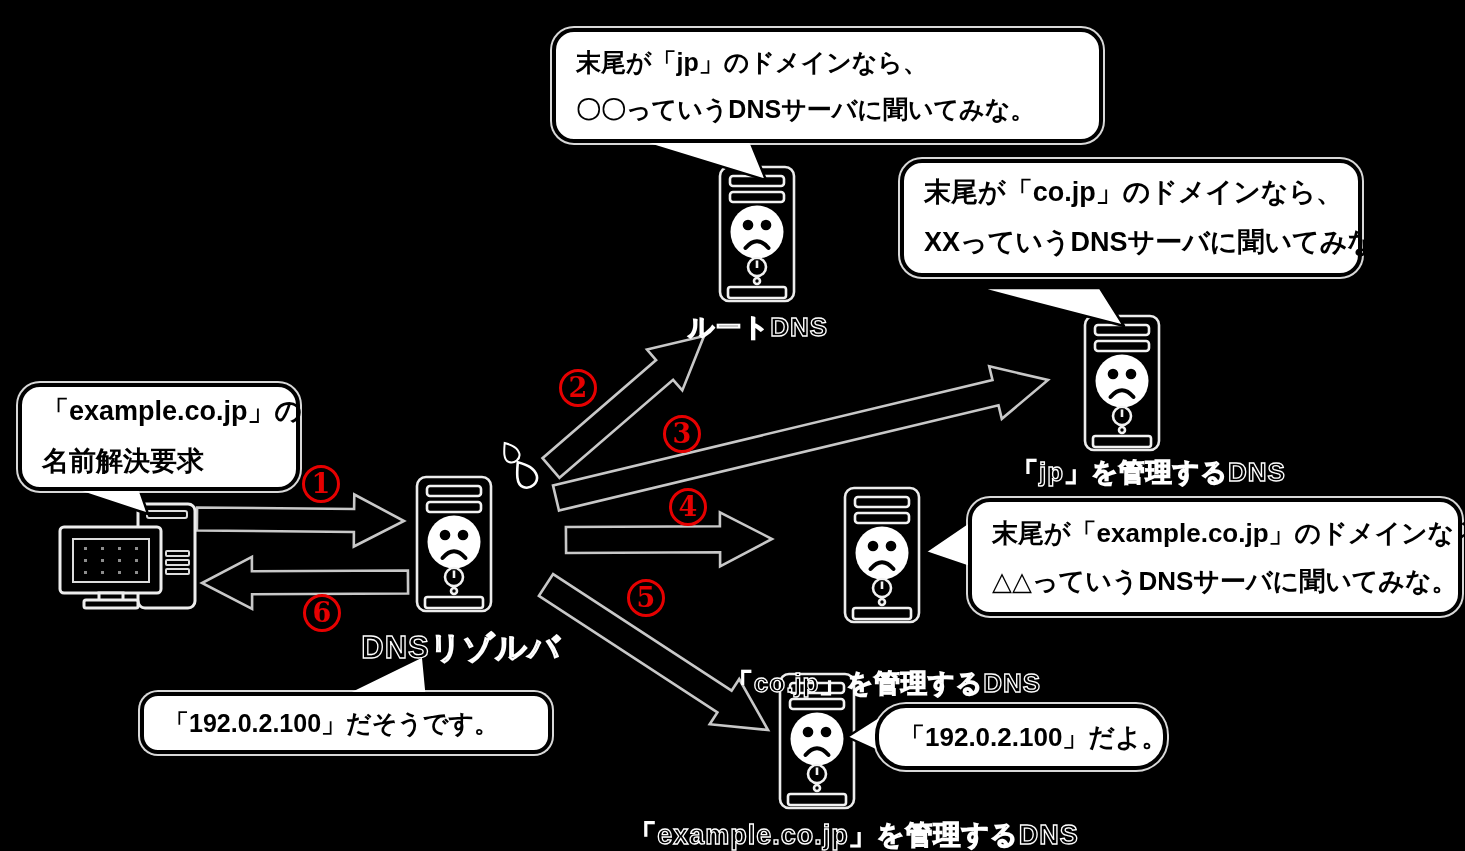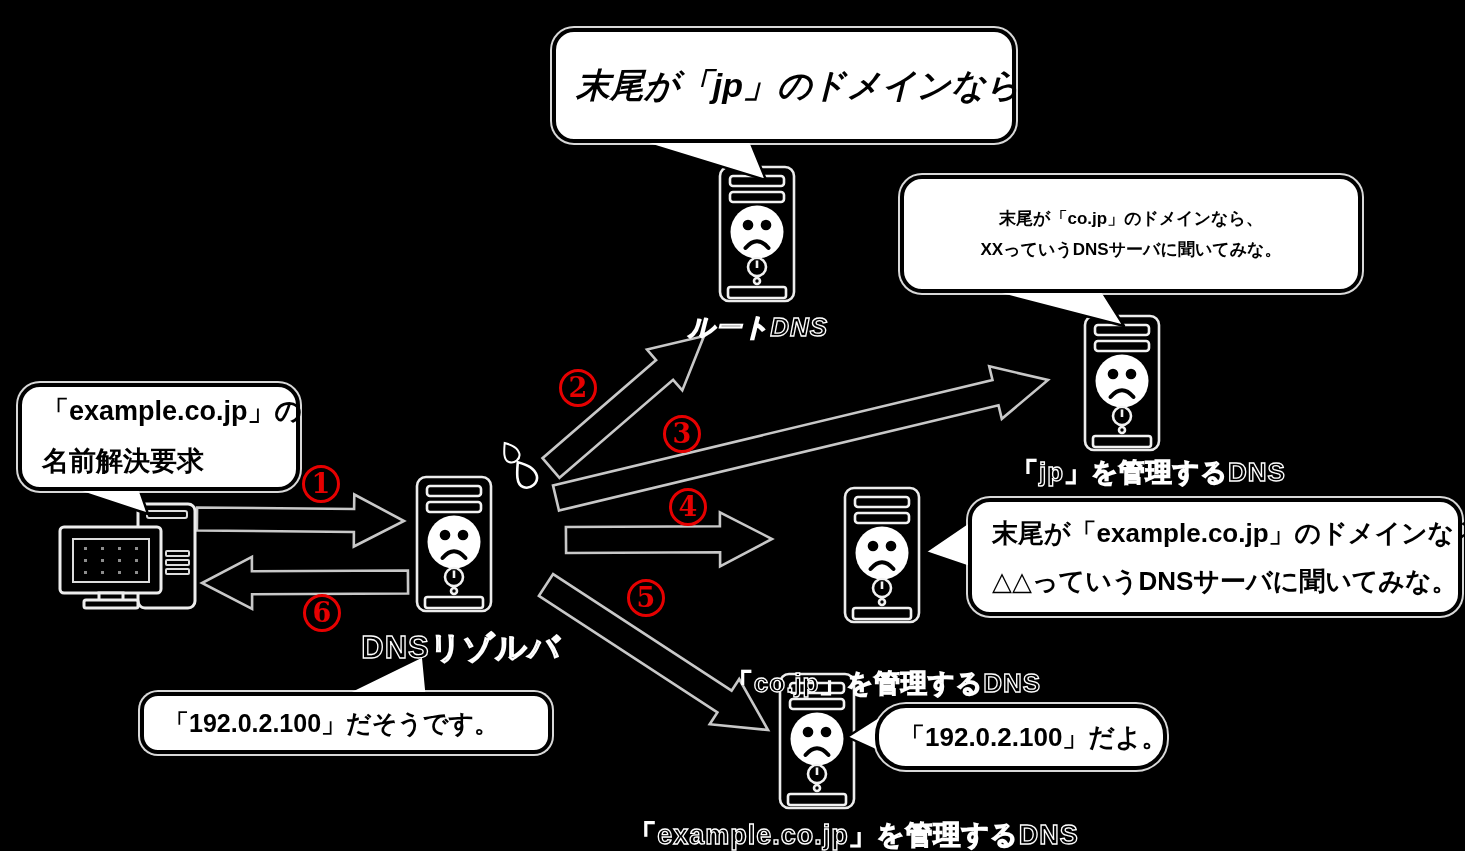--- a/index.html
+++ b/index.html
@@ -117,25 +117,26 @@
     </g>
 
     <polygon class="tail" points="622,136 748,136 766,180"></polygon>
     <polygon class="tail" points="978,288 1100,288 1124,326"></polygon>
     <polygon class="tail" points="60,485 138,485 148,514"></polygon>
     <polygon class="tail" points="972,520 972,568 925,552"></polygon>
     <polygon class="tail" points="337,698 427,698 423,656"></polygon>
     <polygon class="tail" points="880,716 880,752 847,737"></polygon>
   </svg>
 
-  <div class="bubble" style="left:552px;top:28px;width:464px;height:115px;font-size:34px;font-style:italic;">
+  <div class="bubble" style="left:552px;top:28px;width:551px;height:115px;font-size:25px;">
     <span class="line">末尾が「jp」のドメインなら、</span>
+    <span class="line">〇〇っていうDNSサーバに聞いてみな。</span>
   </div>
 
-  <div class="bubble" style="left:900px;top:175px;width:462px;height:118px;font-size:17px;align-items:center;">
+  <div class="bubble" style="left:900px;top:159px;width:462px;height:118px;font-size:27px;">
     <span class="line">末尾が「co.jp」のドメインなら、</span>
     <span class="line">XXっていうDNSサーバに聞いてみな。</span>
   </div>
 
   <div class="bubble" style="left:18px;top:383px;width:282px;height:108px;font-size:27px;">
     <span class="line">「example.co.jp」の</span>
     <span class="line">名前解決要求</span>
   </div>
 
   <div class="bubble" style="left:968px;top:498px;width:494px;height:118px;font-size:26px;">
@@ -144,21 +145,21 @@
   </div>
 
   <div class="bubble" style="left:140px;top:692px;width:412px;height:62px;font-size:25px;border-radius:18px;">
     <span class="line">「192.0.2.100」だそうです。</span>
   </div>
 
   <div class="bubble" style="left:875px;top:704px;width:292px;height:66px;font-size:26px;border-radius:31px;">
     <span class="line">「192.0.2.100」だよ。</span>
   </div>
 
-  <div class="dev-label" style="left:758px;top:310px;font-size:26px;font-style:italic;">ルートDNS</div>
+  <div class="dev-label" style="left:758px;top:310px;font-size:26px;">ルートDNS</div>
   <div class="dev-label" style="left:1149px;top:455px;font-size:26px;">「jp」を管理するDNS</div>
   <div class="dev-label" style="left:461px;top:627px;font-size:31px;">DNSリゾルバ</div>
   <div class="dev-label" style="left:884px;top:627px;font-size:26px;margin-top:39px;">「co.jp」を管理するDNS</div>
   <div class="dev-label" style="left:854px;top:817px;font-size:27px;">「example.co.jp」を管理するDNS</div>
 
   <div class="step" style="left:302px;top:465px;">1</div>
   <div class="step" style="left:559px;top:369px;">2</div>
   <div class="step" style="left:663px;top:415px;">3</div>
   <div class="step" style="left:669px;top:488px;">4</div>
   <div class="step" style="left:627px;top:579px;">5</div>

